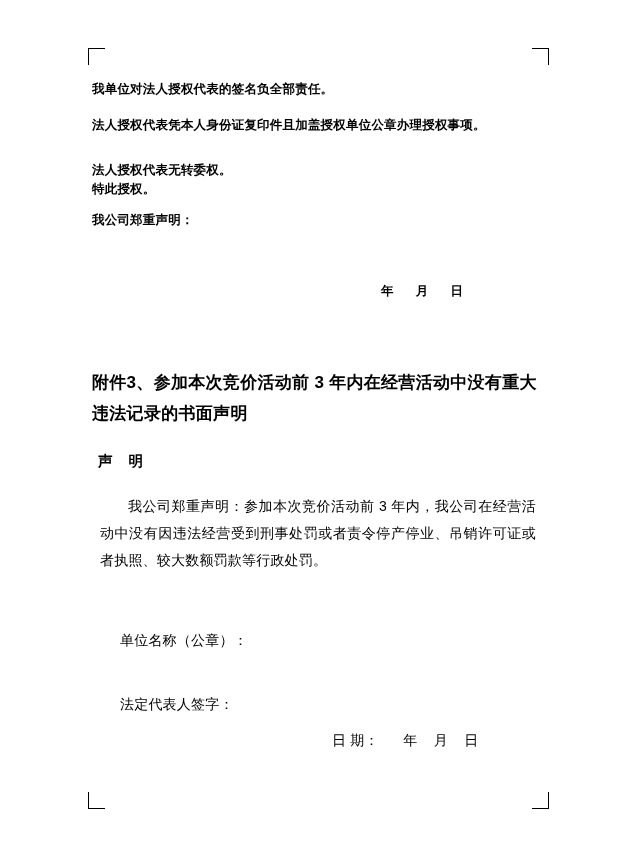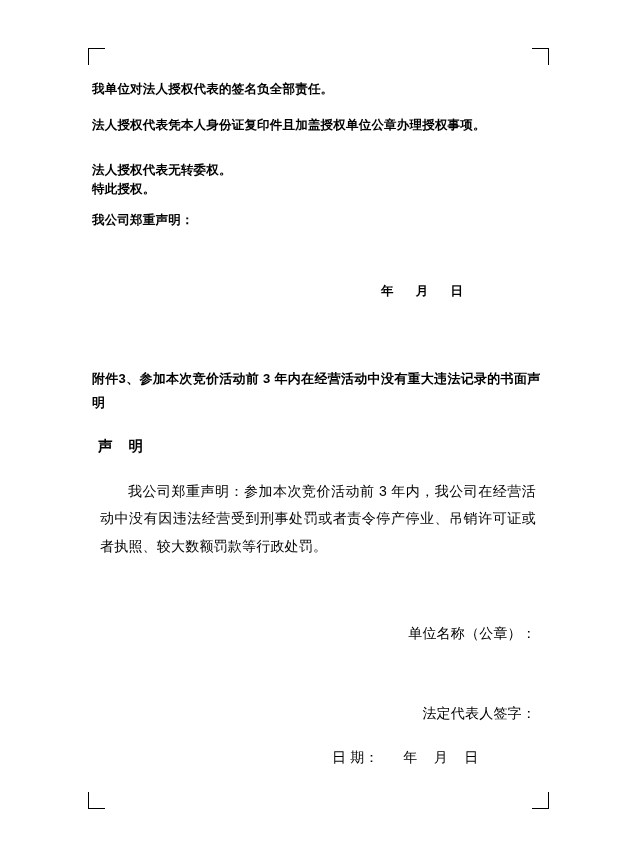--- a/index.html
+++ b/index.html
@@ -60,21 +60,21 @@
     font-weight: 700;
     margin: 17px;
     padding-left: 272px;
     letter-spacing: 0.2px;
     white-space: pre;
   }
 
   .section-gap { height: 50px; }
 
   .attach-title {
-    font-size: 13px;
+    font-size: 17px;
     font-weight: 700;
     line-height: 1.85;
     margin: 0;
     letter-spacing: 0.3px;
   }
 
   .decl-head {
     font-size: 14.5px;
     font-weight: 700;
     margin: 0;
@@ -88,24 +88,23 @@
     margin: 8px;
     text-indent: 28px;
     text-align: justify;
     text-justify: inter-ideograph;
     letter-spacing: 0.2px;
   }
 
   .field {
     font-size: 14px;
     line-height: 1.9;
-    margin: 8px;
+    margin: 0;
     padding-left: 28px;
     letter-spacing: 0.2px;
-    text-align: right;
   }
 
   .date-line2 {
     font-size: 14px;
     margin: 0;
     padding-left: 240px;
     letter-spacing: 0.2px;
     white-space: pre;
   }
 

